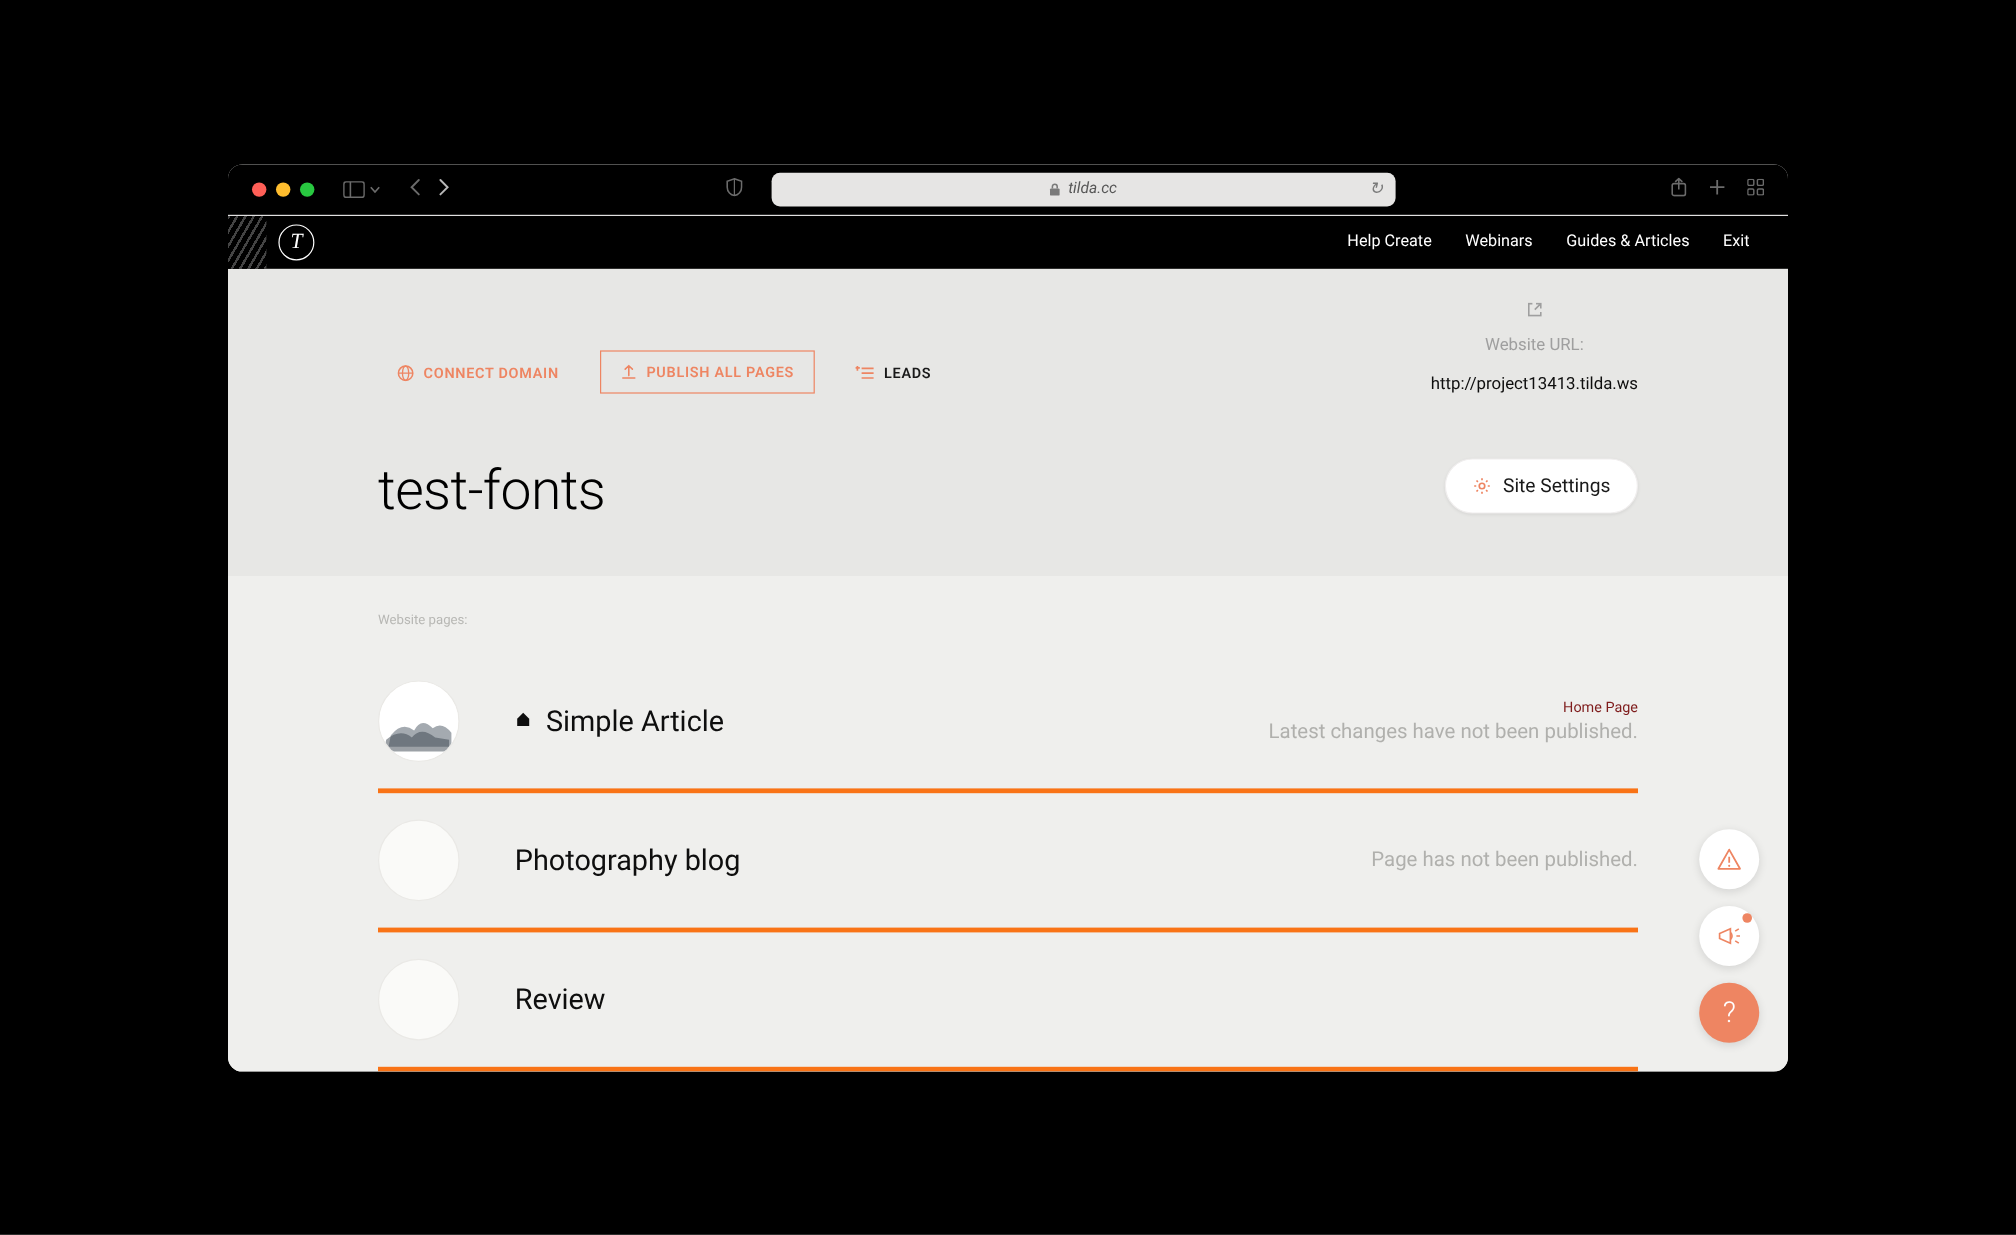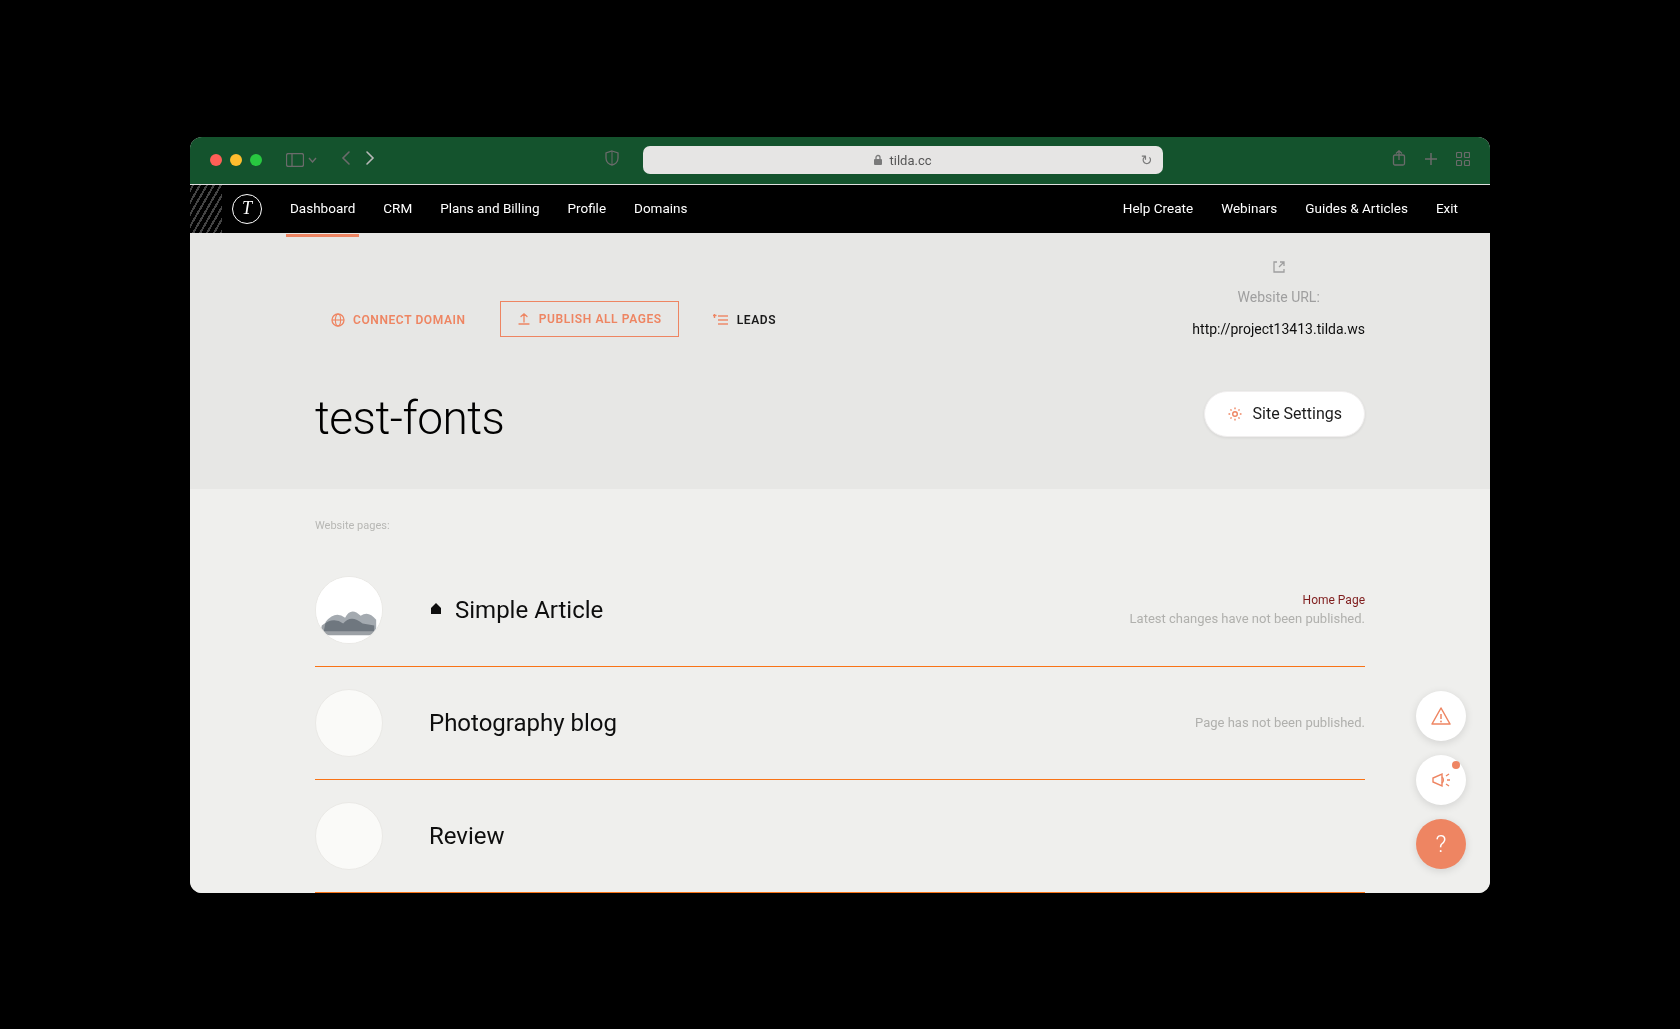--- a/index.html
+++ b/index.html
@@ -13,26 +13,27 @@
       border-radius: 12px;
       overflow: hidden;
       display: flex;
       flex-direction: column;
       position: relative;
     }
 
     
     .browser-toolbar {
       height: 52px;
-      background: #14532d;
+      background: #000000;
       border-bottom: 1px solid #e0dfdf;
       display: flex;
       align-items: center;
       padding: 0 20px;
       gap: 18px;
+      font-style: italic;
     }
 
     .traffic-lights { display: flex; gap: 8px; }
     .traffic-lights span { width: 12px; height: 12px; border-radius: 50%; display: inline-block; }
     .tl-red   { background: #ff5f57; }
     .tl-yellow{ background: #ffbd2e; }
     .tl-green { background: #28c840; }
 
     .tb-icon { color: #6b6b6b; font-size: 16px; }
     .sidebar-toggle { display:flex; align-items:center; gap:4px; margin-left:6px;}
@@ -131,37 +132,37 @@
     .pill-white { background:#fff; color:#1a1a1a; border:1px solid #f0eeee;}
     .pill-coral { background:#ee8562; color:#fff; }
 
     
     .pages-area { background:#efefed; flex:1; padding-top:30px;}
     .pages-inner { width: 1050px; margin: 0 auto;}
     .section-label { color:#b7b7b4; font-size:11px; margin-bottom:22px;}
     .page-row {
       display:flex; align-items:center;
       padding: 22px 0;
-      border-bottom:1px solid #f97316;
+      border-bottom:4px solid #f97316;
       cursor:pointer;
     }
     .thumb {
       width:68px; height:68px; border-radius:50%;
       background:#fafaf8; border:1px solid #eae9e6;
       display:flex; align-items:center; justify-content:center;
       overflow:hidden;
       margin-right:46px;
     }
     .thumb svg{width:100%;height:100%;}
     .page-main { display:flex; align-items:center; gap:12px;}
     .page-title { font-size:24px; font-weight:400; color:#0e0e0e;}
     .home-icon { font-size:15px; color:#0e0e0e; }
     .page-meta { margin-left:auto; text-align:right; }
     .page-meta .badge { font-size:12px; color:#7f1d1d; margin-bottom:4px;}
-    .page-meta .note  { font-size:13px; color:#b0b0ad;}
+    .page-meta .note  { font-size:17px; color:#b0b0ad;}
 
     
     .float-stack { position:absolute; right:24px; bottom:24px; display:flex; flex-direction:column; gap:14px;}
     .float-btn { width:50px; height:50px; border-radius:50%; display:flex; align-items:center; justify-content:center; font-size:20px; cursor:pointer; box-shadow:0 2px 8px rgba(0,0,0,0.12);}
     .fb-white { background:#fff; color:#ee8562; position:relative;}
     .fb-coral { background:#ee8562; color:#fff; }
     .dot { position:absolute; top:6px; right:6px; width:8px; height:8px; border-radius:50%; background:#ee8562;}
   </style>
 </head>
 <body>
@@ -219,27 +220,20 @@
             <rect x="8.5" y="0.5" width="5" height="5" rx="1" fill="none" stroke="#6b6b6b" stroke-width="1.2"></rect>
             <rect x="0.5" y="8.5" width="5" height="5" rx="1" fill="none" stroke="#6b6b6b" stroke-width="1.2"></rect>
             <rect x="8.5" y="8.5" width="5" height="5" rx="1" fill="none" stroke="#6b6b6b" stroke-width="1.2"></rect>
           </svg></span>
     </div>
   </div>
 
   <div class="app-nav">
     <div class="chevron-strip"></div>
     <div class="logo-circle">T</div>
-    <div class="nav-left" id="nav-left">
-        <span class="nav-item active">Dashboard</span>
-        <span class="nav-item">CRM</span>
-        <span class="nav-item">Plans and Billing</span>
-        <span class="nav-item">Profile</span>
-        <span class="nav-item">Domains</span>
-      </div>
     <div class="nav-right" id="nav-right">
         <span class="nav-item">Help Create</span>
         <span class="nav-item">Webinars</span>
         <span class="nav-item">Guides &amp; Articles</span>
         <span class="nav-item">Exit</span>
       </div>
   </div>
 
   <div class="action-row">
     <div class="action-item coral">

